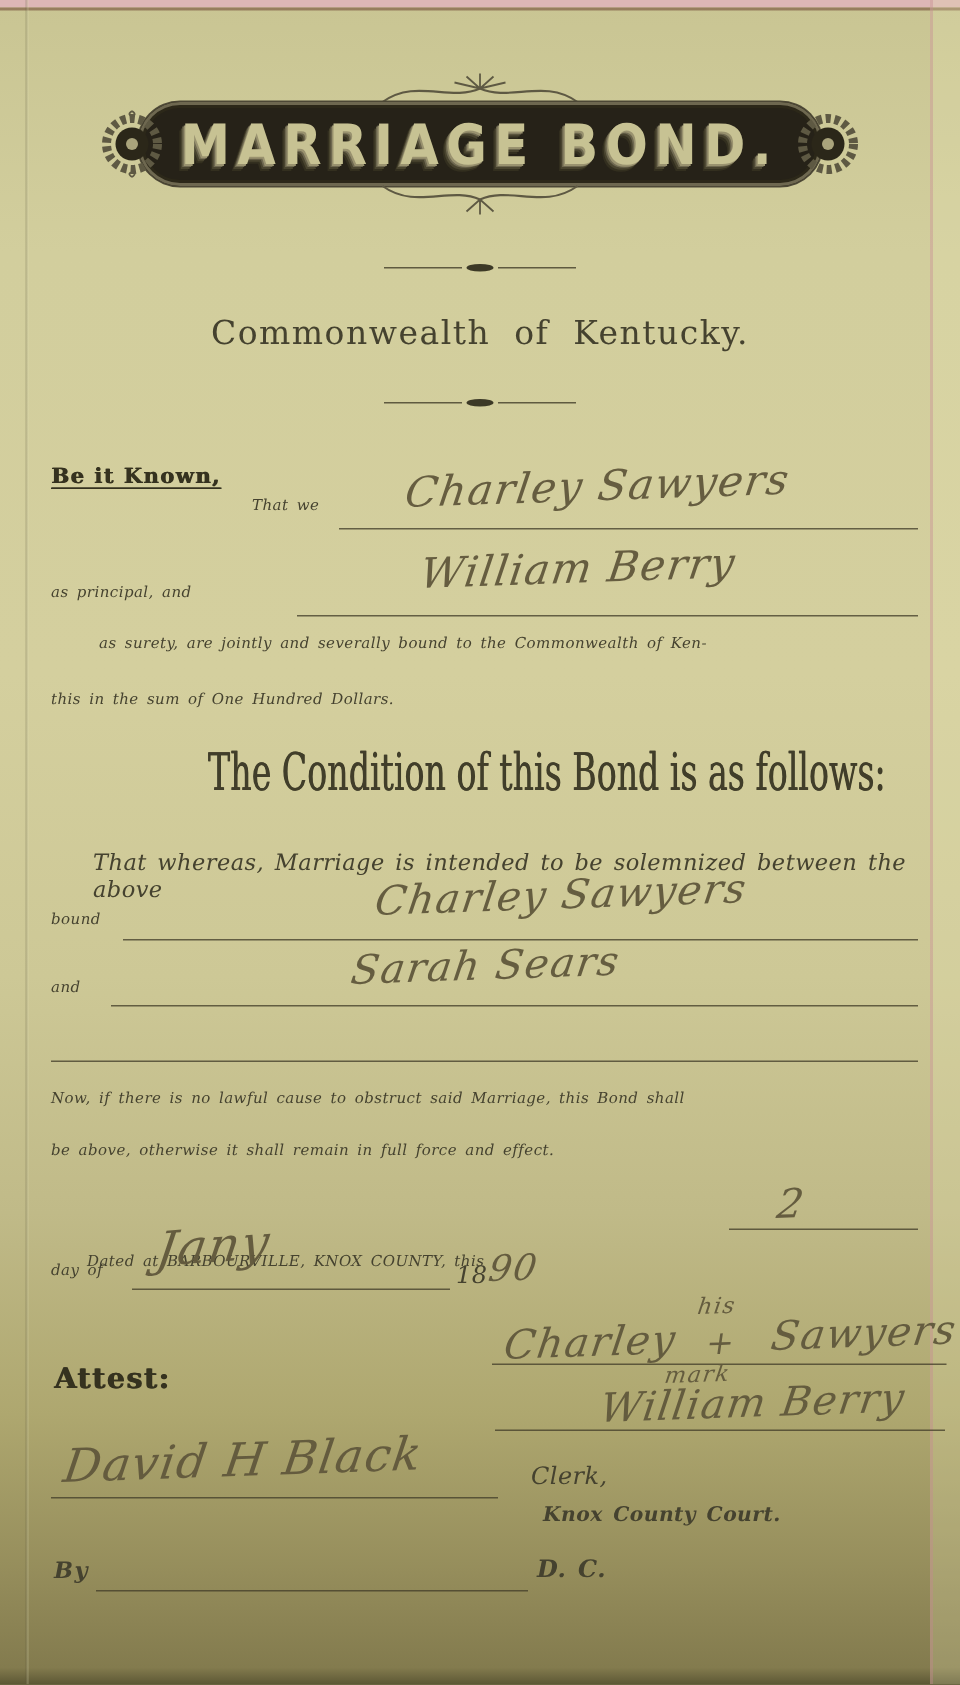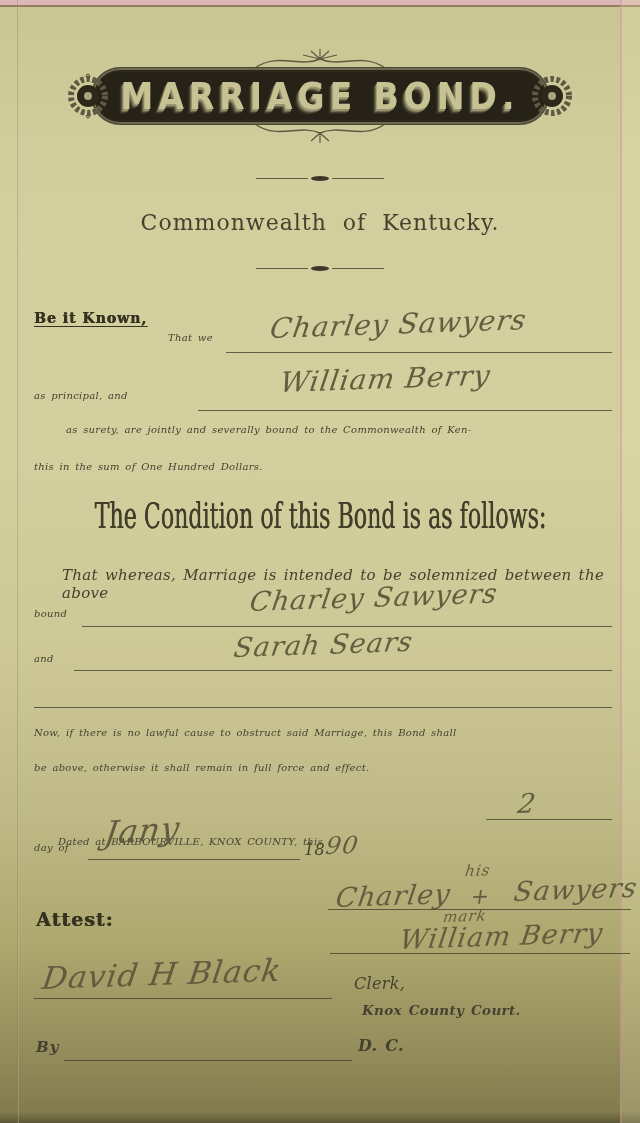--- a/index.html
+++ b/index.html
@@ -58,21 +58,21 @@
     font-weight:bold;font-size:33px;letter-spacing:5px;color:#c7c293;
     transform:scaleY(1.12);white-space:nowrap;
     text-shadow:-1px 1px 0 #99926f, -2px 2px 0 #6e6850, -3px 3px 0 #49442f, -4px 4px 0 #332f1f;
   }
   .rosette{position:absolute;top:50%;width:44px;height:52px;transform:translateY(-50%);}
   .rosette.left{left:0;} .rosette.right{right:0;}
   .flourish{position:absolute;left:50%;width:150px;height:24px;transform:translateX(-50%);}
   .flourish.top{top:-2px;} .flourish.bottom{bottom:-2px;transform:translateX(-50%) scaleY(-1);}
 
   .heading-cond{
-    left:0;width:640px;text-align:center;color:#413e2a;
+    left:0;width:640px;text-align:right;color:#413e2a;
   }
   .heading-cond .inner{
     display:inline-block;font-size:27px;font-weight:500;letter-spacing:0;
     transform:scale(.82,1.28);transform-origin:center;
     text-shadow:.4px 0 0 #413e2a;
   }
 </style>
 </head>
 <body>
 

